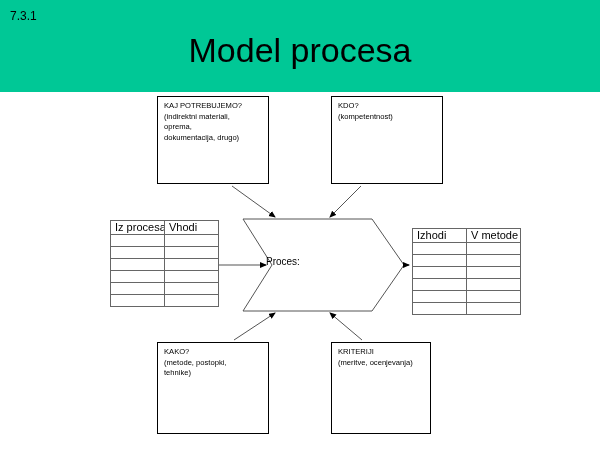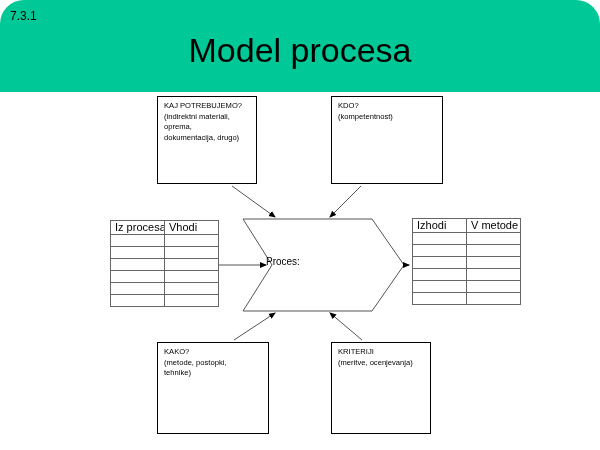--- a/index.html
+++ b/index.html
@@ -12,21 +12,20 @@
     background: #ffffff;
     font-family: "Liberation Sans", sans-serif;
     overflow: hidden;
   }
   #slide {
     position: relative;
     width: 600px;
     height: 450px;
     background: #ffffff;
     overflow: hidden;
-    border-radius: 24px;
   }
   #header-band {
     position: absolute;
     left: 0;
     top: 0;
     width: 600px;
     height: 92px;
     background: #00c896;
   }
   #slide-number {
@@ -68,21 +67,21 @@
     top: 4px;
     right: 4px;
     font-size: 7.6px;
     line-height: 10.5px;
     color: #000000;
     white-space: pre-line;
   }
   .node-title {
     display: block;
   }
-  #box-kaj   { left: 157px; top: 96px;  width: 100px; height: 88px; }
+  #box-kaj   { left: 157px; top: 96px;  width: 112px; height: 88px; }
   #box-kdo   { left: 331px; top: 96px;  width: 112px; height: 88px; }
   #box-kako  { left: 157px; top: 342px; width: 112px; height: 92px; }
   #box-krit  { left: 331px; top: 342px; width: 100px; height: 92px; }
 
   .io-table {
     position: absolute;
     border-collapse: collapse;
     background: #ffffff;
     table-layout: fixed;
   }
@@ -91,21 +90,21 @@
     height: 11px;
     font-size: 11px;
     line-height: 11px;
     color: #000000;
     padding: 0 0 0 4px;
     overflow: hidden;
     white-space: nowrap;
   }
   .io-table td.hdr { height: 13px; line-height: 13px; }
   #table-inputs  { left: 110px; top: 220px; width: 98px; }
-  #table-outputs { left: 412px; top: 218px; width: 98px; }
+  #table-outputs { left: 412px; top: 228px; width: 98px; }
   #table-inputs  td { width: 49px; }
   #table-outputs td { width: 49px; }
 
   #proces-label {
     position: absolute;
     left: 266px;
     top: 224px;
     font-size: 10px;
     line-height: 11px;
     color: #000000;

